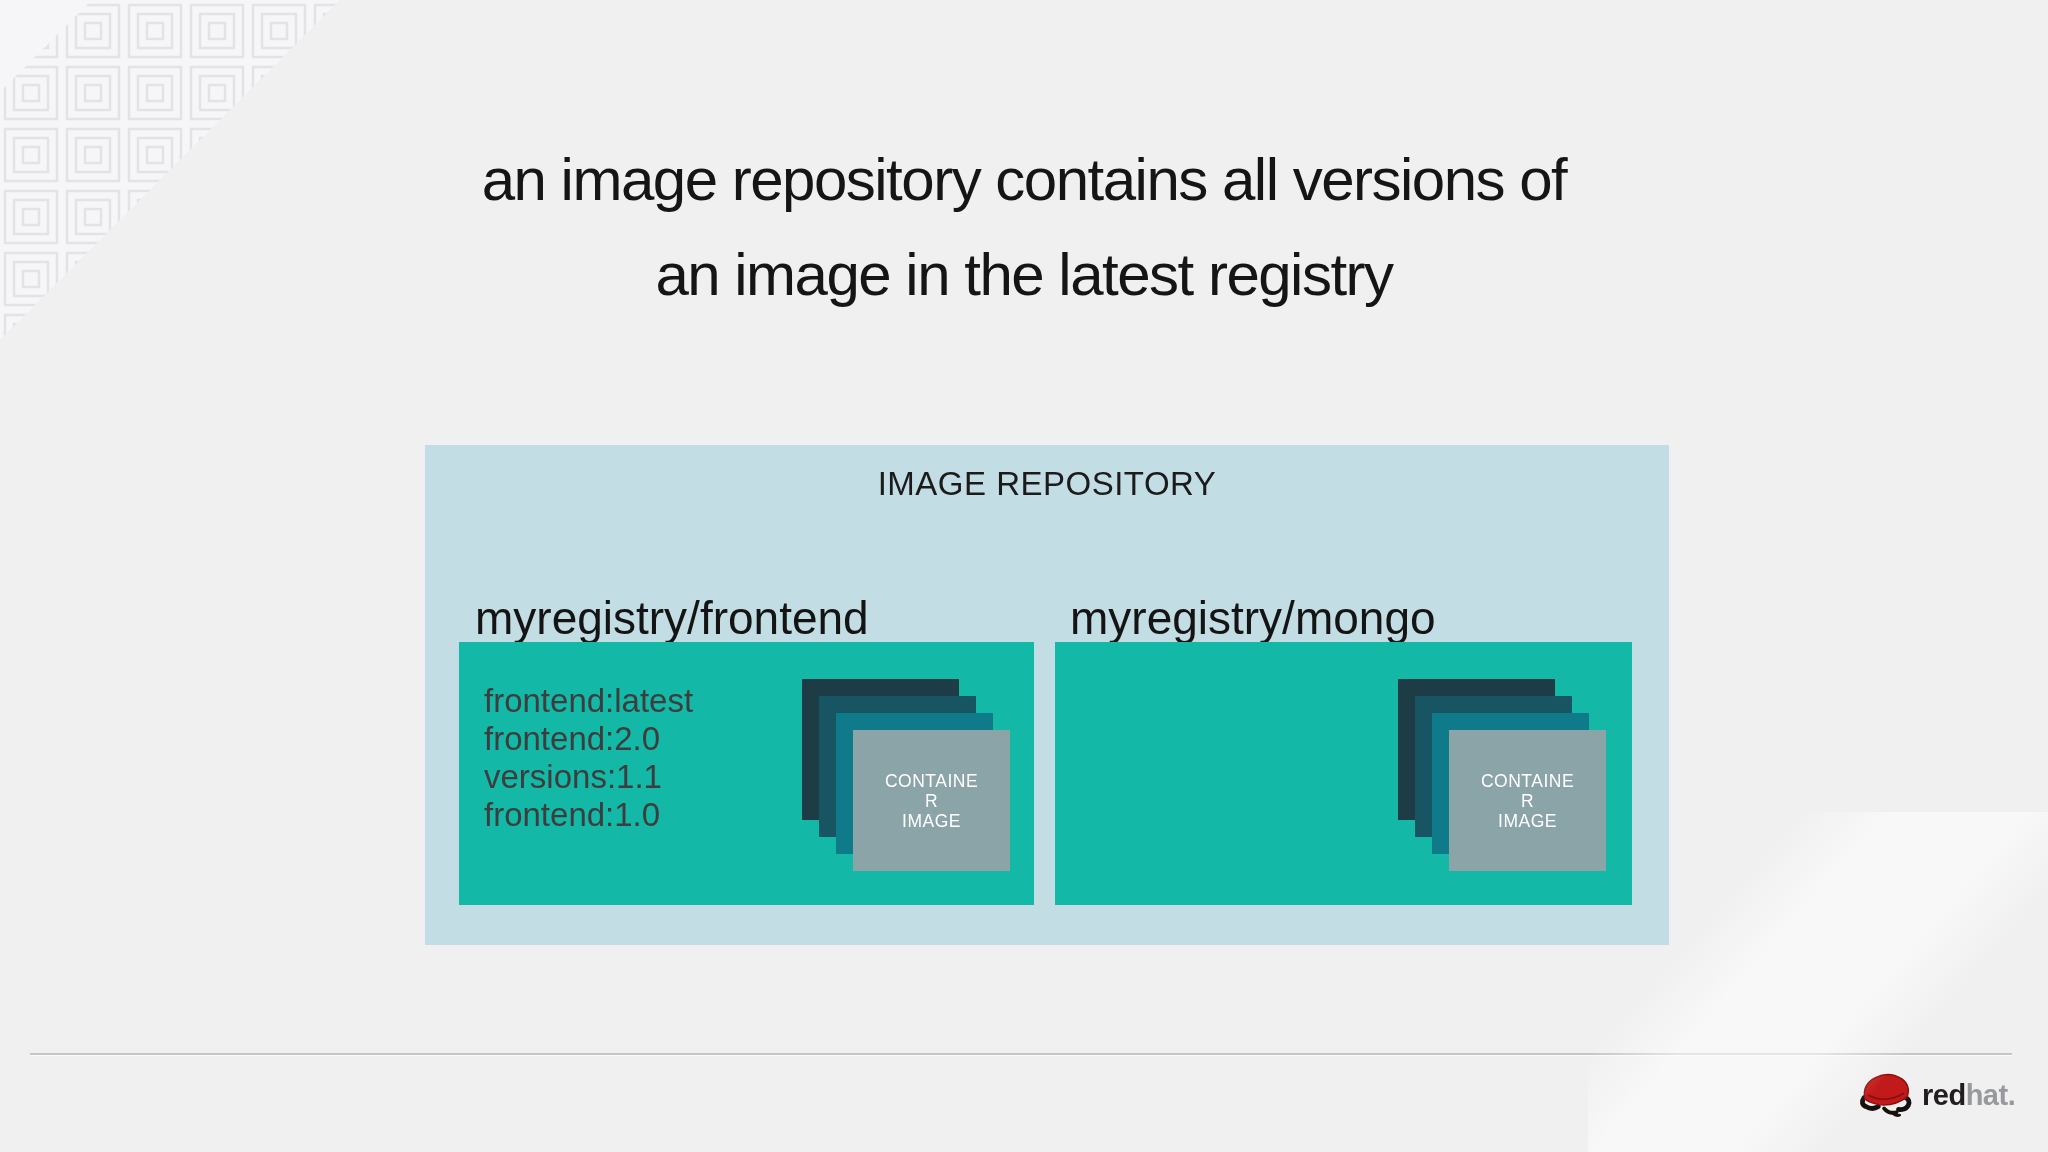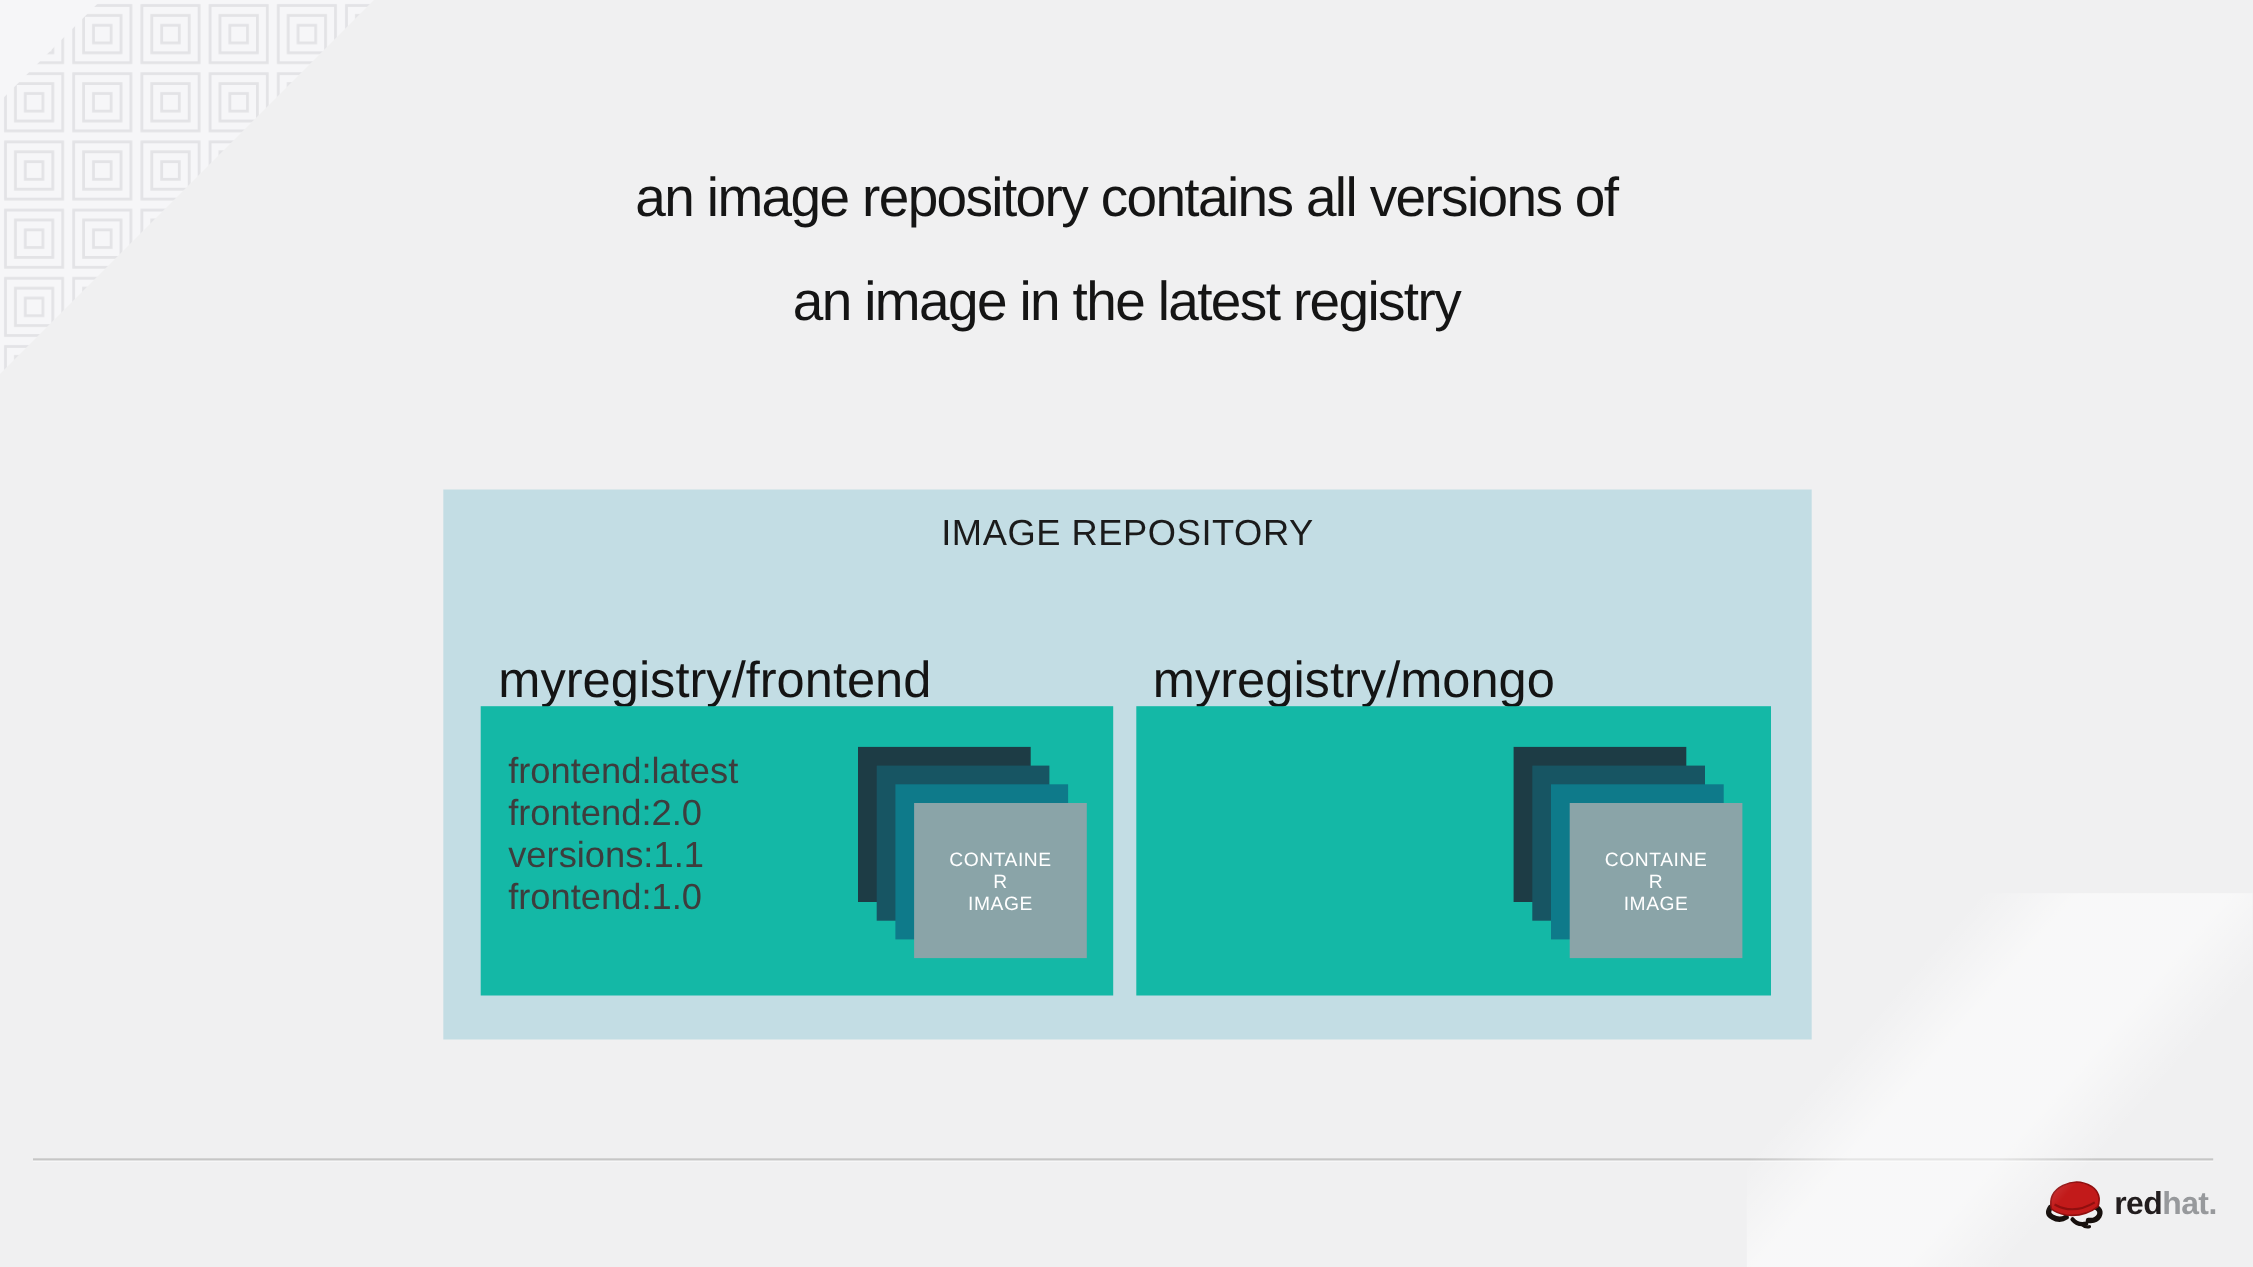--- a/index.html
+++ b/index.html
@@ -9,25 +9,25 @@
     background:#f0f0f1;
     font-family:"Liberation Sans","DejaVu Sans",sans-serif;
     overflow:hidden;
   }
   
   .corner-tl{position:absolute;top:0;left:0;width:340px;height:340px;pointer-events:none;}
   
   .slide-title{
     position:absolute;top:132px;left:0;width:100%;
     text-align:center;color:#151515;
-    font-size:50px;line-height:95px;letter-spacing:-1.5px;
+    font-size:60px;line-height:95px;letter-spacing:-1.5px;
   }
   
   .repo-panel{
-    position:absolute;left:403px;top:445px;width:1244px;height:500px;
+    position:absolute;left:425px;top:445px;width:1244px;height:500px;
     background:#c3dde4;
   }
   .repo-panel-title{
     position:absolute;top:20px;left:0;width:100%;
     text-align:center;font-size:33px;color:#1b1b1b;letter-spacing:0.5px;
   }
   .repo-name{
     position:absolute;top:146px;font-size:46px;color:#141414;
   }
   .repo-name.left{left:50px;}

